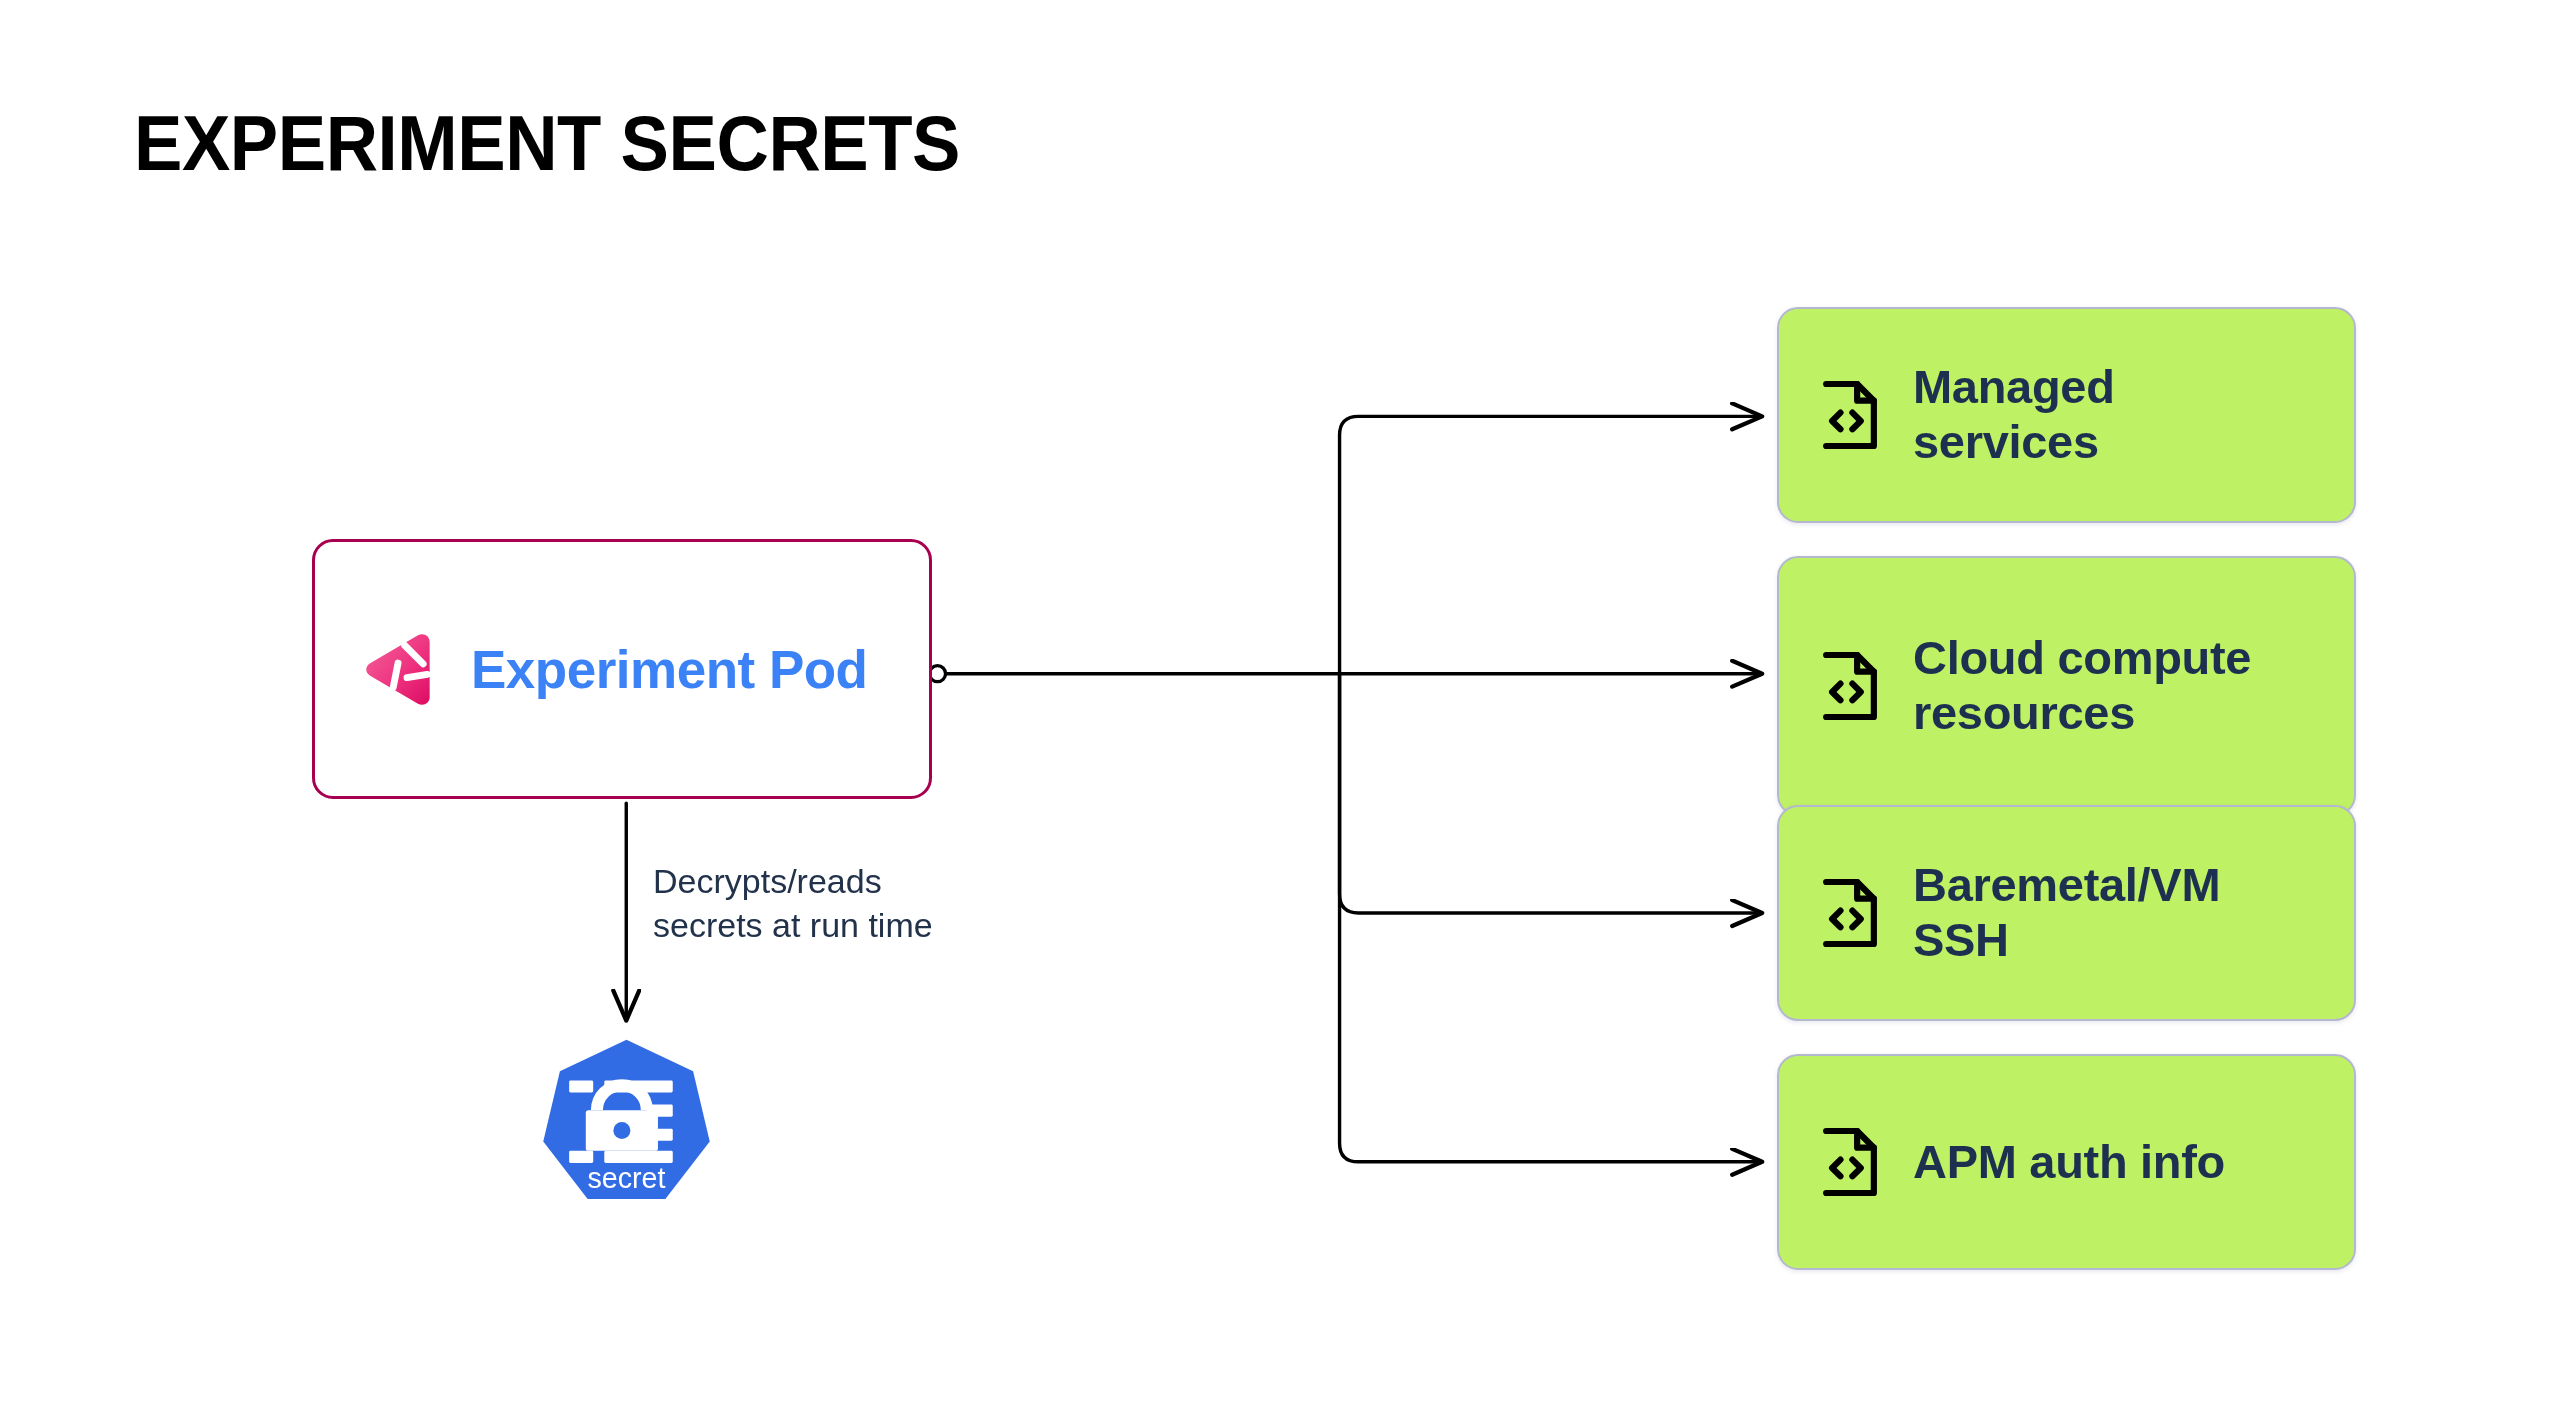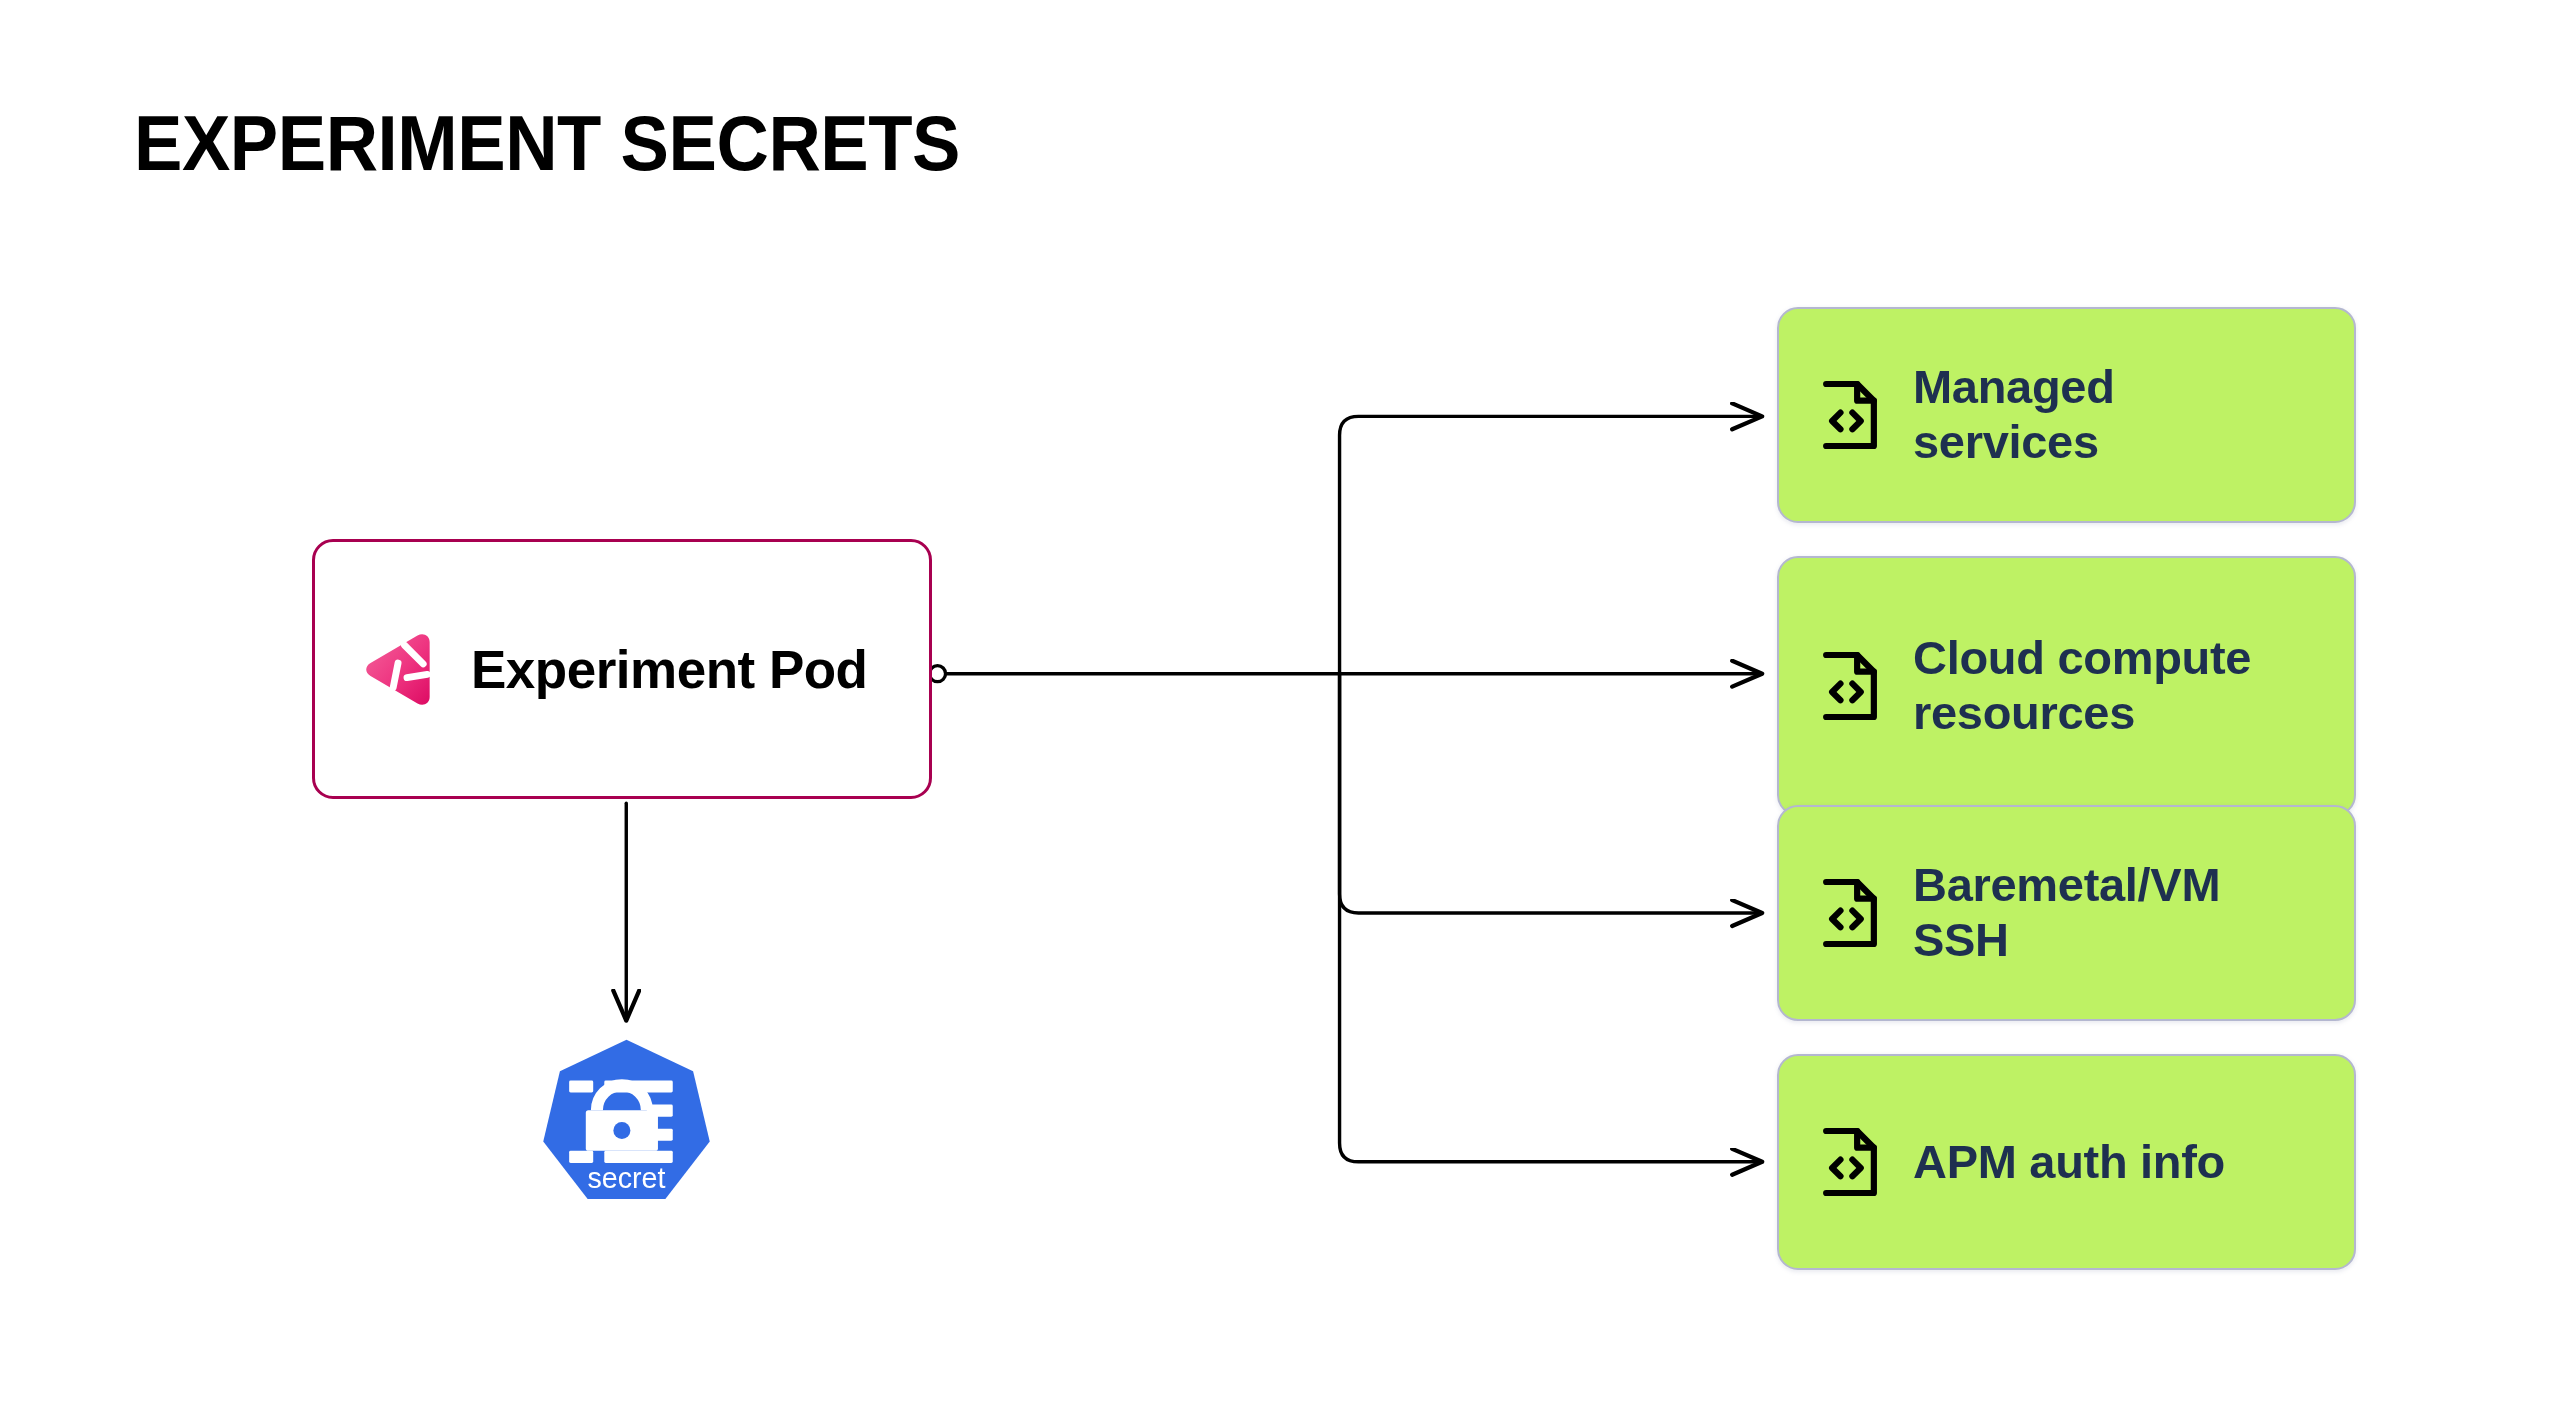--- a/index.html
+++ b/index.html
@@ -58,21 +58,21 @@
   }
   #pod-logo {
     width: 81px;
     height: 81px;
     flex: 0 0 auto;
   }
   #pod-label {
     margin-left: 30px;
     font-size: 53px;
     font-weight: bold;
-    color: #000000;
+    color: #3b82f6;
     white-space: nowrap;
     letter-spacing: -0.5px;
   }
 
   
   #edge-label {
     position: absolute;
     left: 653px;
     top: 859px;
     font-size: 34px;
@@ -163,20 +163,22 @@
         </linearGradient>
       </defs>
       <path d="M86,16 L86,84 C86,92 78,96 71,92 L13,58 C6,54 6,46 13,42 L71,8 C78,4 86,8 86,16 Z" fill="url(#gremGrad)"></path>
       <path d="M55,20 L78,43" stroke="#ffffff" stroke-width="8.5" stroke-linecap="round"></path>
       <path d="M47,42 L41,72" stroke="#ffffff" stroke-width="8.5" stroke-linecap="round"></path>
       <path d="M58,60 L83,56" stroke="#ffffff" stroke-width="8.5" stroke-linecap="round"></path>
     </svg>
     <div id="pod-label">Experiment Pod</div>
   </div>
 
+  <div id="edge-label">Decrypts/reads
+secrets at run time</div>
 
   <div id="secret-node">
     <svg viewBox="0 0 100 102" width="185" height="189">
       <path d="M50,2 L86,19 L95,57 L71,88 L29,88 L5,57 L14,19 Z" fill="#326CE5"></path>
 
       <rect x="19" y="24" width="13" height="6.5" fill="#ffffff" rx="0.8"></rect>
       <rect x="38" y="24" width="37" height="6.5" fill="#ffffff" rx="0.8"></rect>
       <rect x="61" y="37" width="14" height="6.5" fill="#ffffff" rx="0.8"></rect>
       <rect x="61" y="50" width="14" height="6.5" fill="#ffffff" rx="0.8"></rect>
       <rect x="19" y="62" width="13" height="6.5" fill="#ffffff" rx="0.8"></rect>

